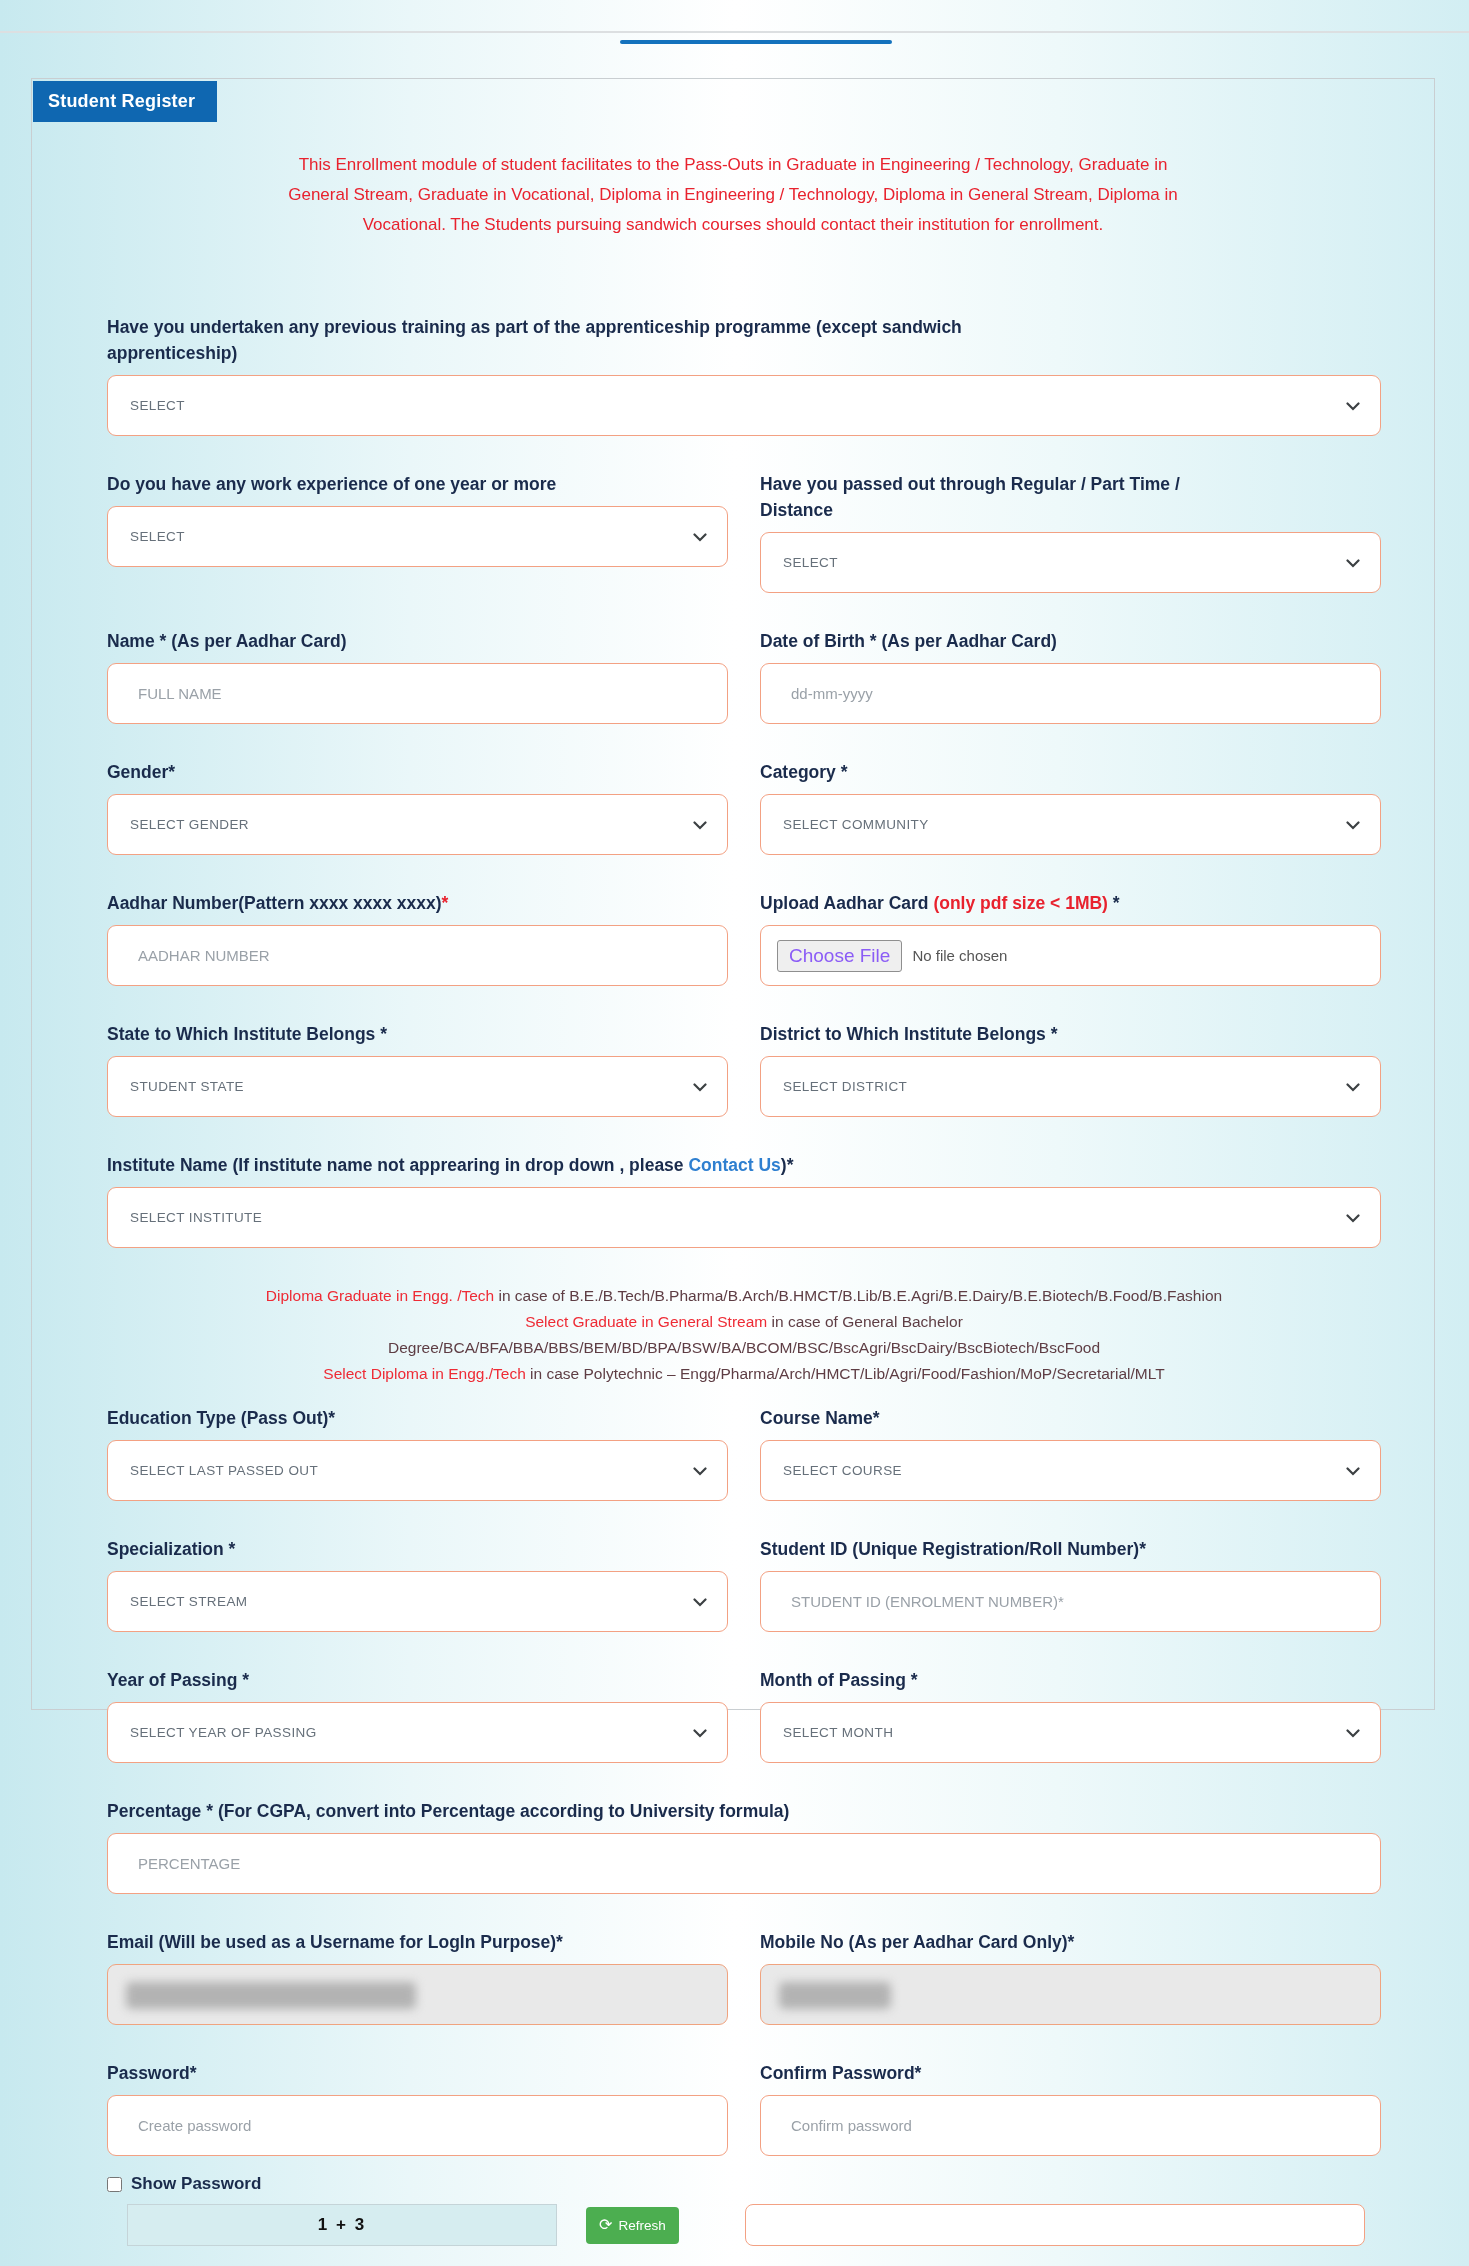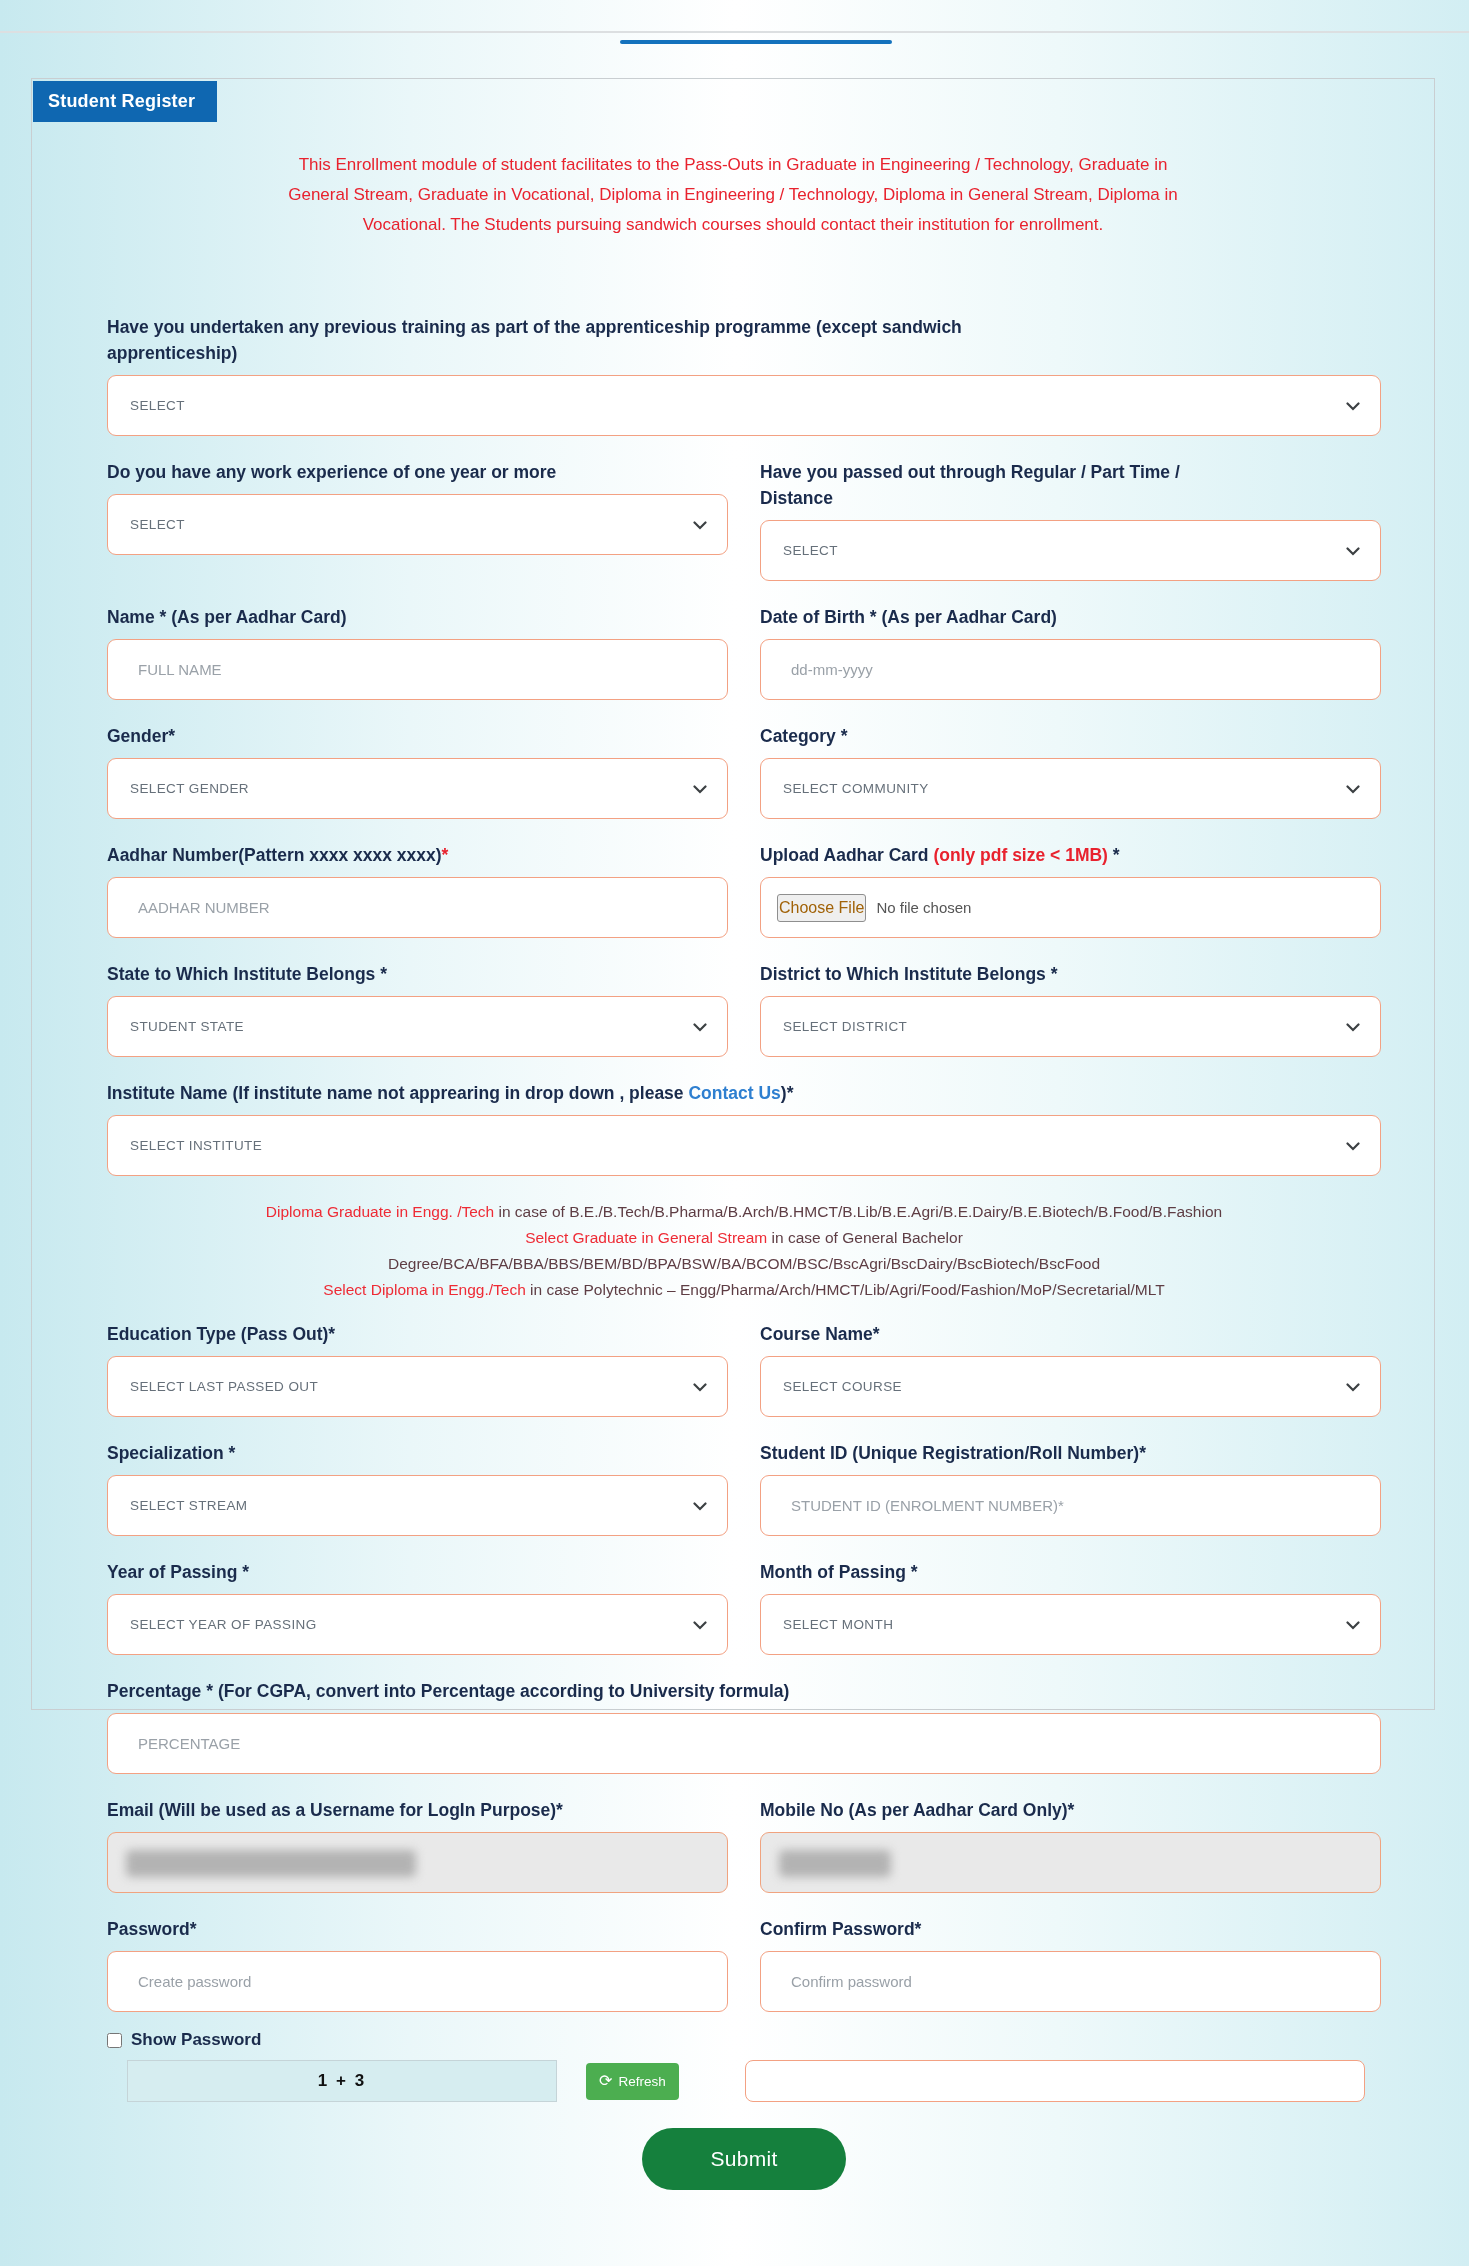--- a/index.html
+++ b/index.html
@@ -13,21 +13,21 @@
 
   .panel { position:absolute; left:31px; top:78px; width:1404px; height:1632px; border:1px solid #c9ced1; box-sizing:border-box; }
   .badge {
     display:inline-block; margin-left:1px; margin-top:2px;
     background:#0f67b1; color:#ffffff; font-size:18px; font-weight:bold;
     padding:10px 22px 10px 15px; letter-spacing:.2px;
   }
   .intro { margin-top:28px; text-align:center; color:#e8222e; font-size:17px; line-height:30px; }
 
   .form { margin:74px 0 0 75px; width:1274px; }
-  .row { margin-bottom:23px; }
+  .row { margin-bottom:35px; }
   .cols { display:flex; justify-content:space-between; }
   .col { width:621px; }
   .flabel { font-size:17.5px; line-height:26px; color:#1a2b4c; font-weight:600; margin-bottom:9px; white-space:pre-line; }
   .red { color:#e8222e; }
   .link { color:#2e7fd0; cursor:pointer; }
 
   .fbox {
     height:61px; background:#ffffff; border:1.5px solid #f3a183; border-radius:9px;
     display:flex; align-items:center; justify-content:space-between;
     padding:0 20px 0 22px; box-sizing:border-box; cursor:pointer;
@@ -41,21 +41,21 @@
     font-family:"Liberation Sans",sans-serif;
   }
   .finput::placeholder { color:#9aa1a8; opacity:1; }
 
   .filebox {
     height:61px; background:#ffffff; border:1.5px solid #f3a183; border-radius:9px;
     display:flex; align-items:center; padding:0 16px; box-sizing:border-box;
   }
   .filebtn {
     background:#efefef; border:1px solid #8f8f8f; border-radius:3px;
-    font-size:16px; color:#a16207; padding:4px 1px; font-family:"Liberation Sans",sans-serif; cursor:pointer;
+    font-size:19px; color:#8b5cf6; padding:4px 11px; font-family:"Liberation Sans",sans-serif; cursor:pointer;
   }
   .filetxt { font-size:15px; color:#555; margin-left:10px; }
 
   .graybox { height:61px; border:1.5px solid #f0a37f; border-radius:9px; background:#e9e9e9; position:relative; box-sizing:border-box; }
   .blob { position:absolute; top:17px; left:18px; height:27px; background:#b3b3b3; filter:blur(5px); border-radius:5px; }
   .blob.email { width:290px; } .blob.mobile { width:112px; }
 
   .showpw { display:flex; align-items:center; gap:9px; margin-top:18px; font-size:17px; color:#1a2b4c; font-weight:600; }
   .showpw input { width:15px; height:15px; margin:0; }
 

